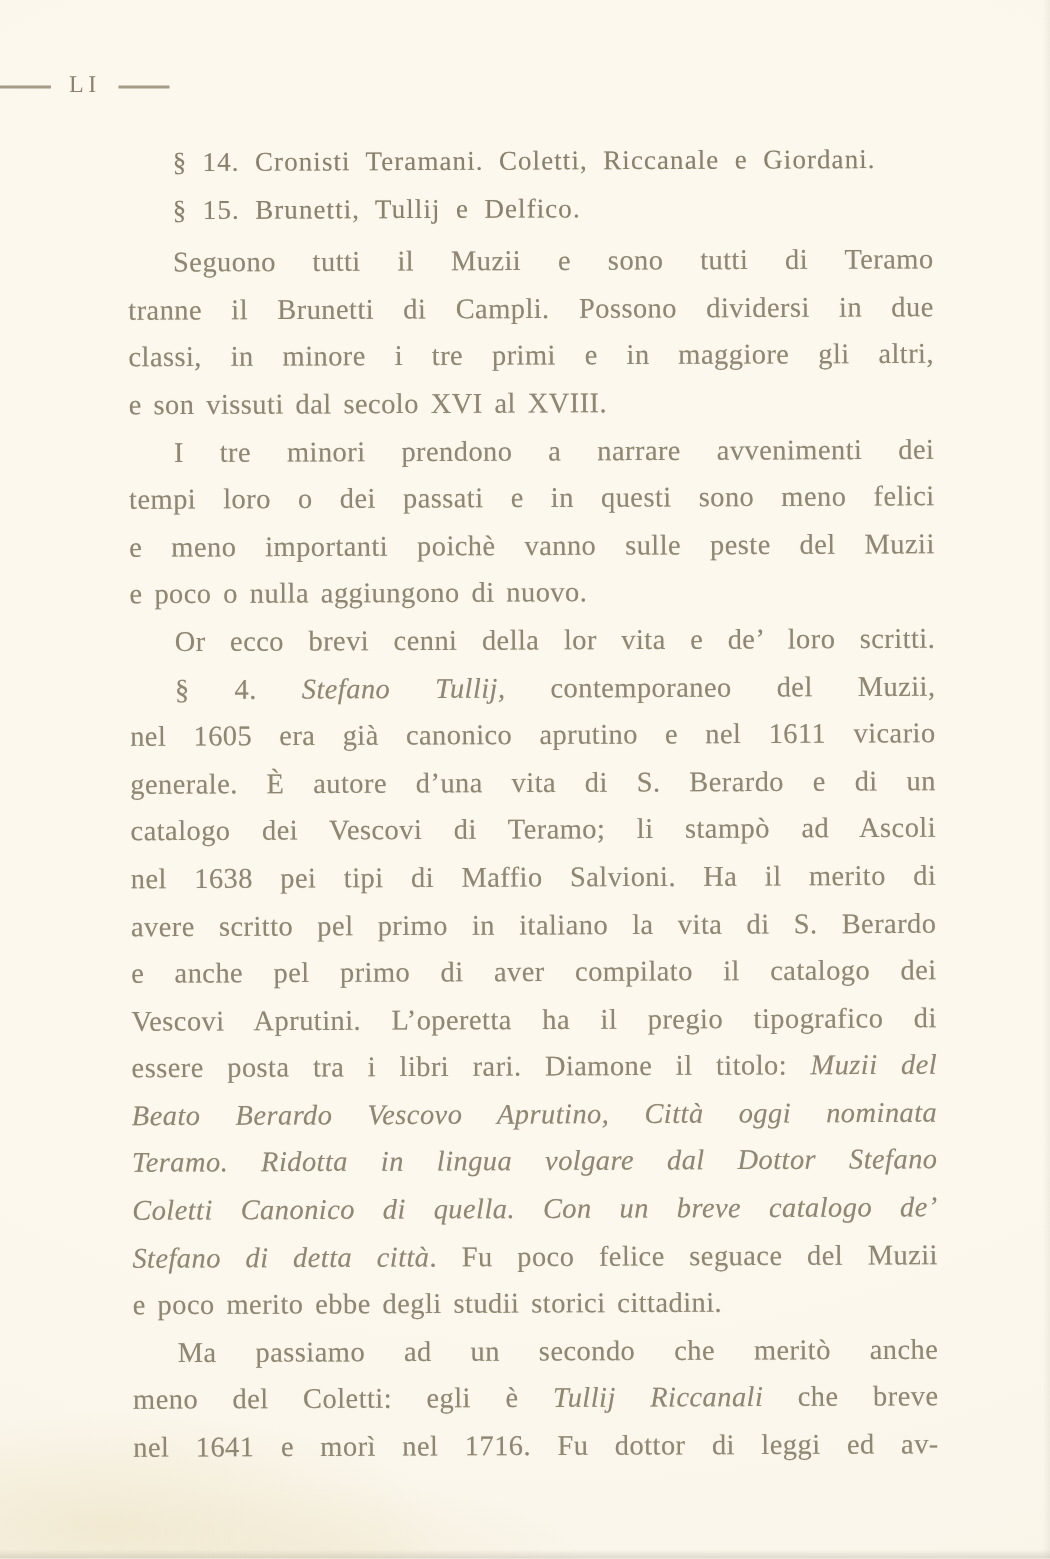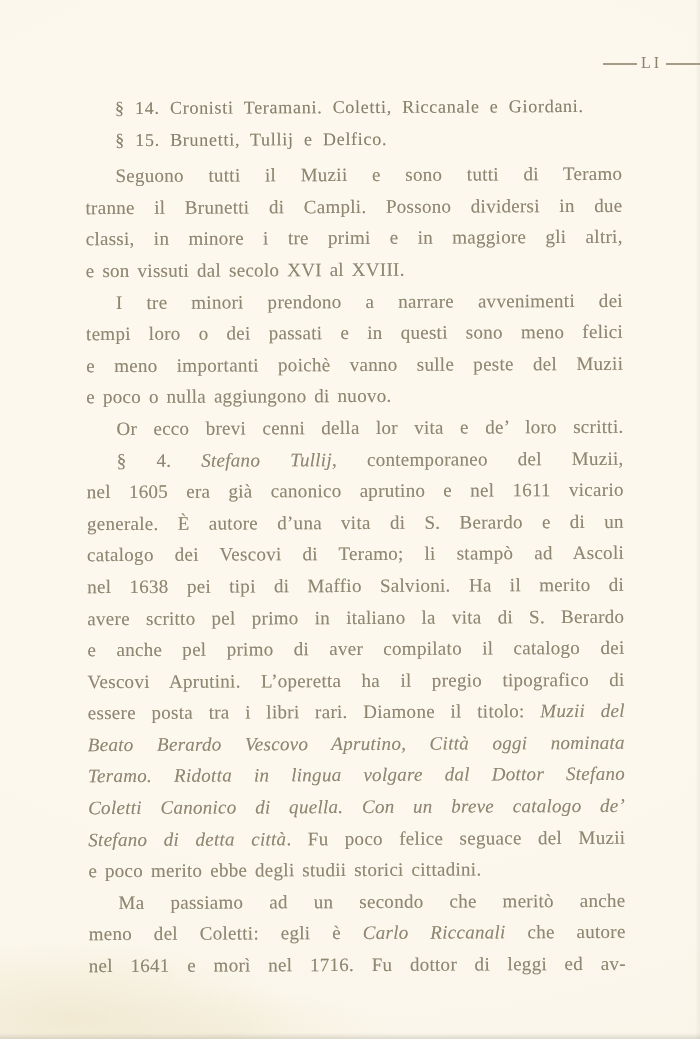--- a/index.html
+++ b/index.html
@@ -32,27 +32,27 @@
     content: "";
     position: absolute;
     top: 0; bottom: 0; right: 0;
     width: 5px;
     background: linear-gradient(to left, rgba(190,185,168,0.18), rgba(190,185,168,0));
     pointer-events: none;
   }
 
   .running-head {
     position: absolute;
-    top: 54px;
+    top: 48px;
     left: 0;
     width: 100%;
     display: flex;
-    justify-content: flex-end;
+    justify-content: flex-start;
     align-items: center;
-    gap: 4px;
+    gap: 12px;
     color: #8e8671;
   }
   .running-head .dash {
     display: inline-block;
     width: 34px;
     height: 0;
     border-top: 2px solid #9a927d;
     border-top: 2px solid rgba(148, 140, 118, 0.85);
     margin-top: 2px;
   }
@@ -129,16 +129,16 @@
       <div class="line justify"><span>avere scritto pel primo in italiano la vita di S. Berardo</span></div>
       <div class="line justify"><span>e anche pel primo di aver compilato il catalogo dei</span></div>
       <div class="line justify"><span>Vescovi Aprutini. L’operetta ha il pregio tipografico di</span></div>
       <div class="line justify"><span>essere posta tra i libri rari. Diamone il titolo: </span><em>Muzii del</em></div>
       <div class="line justify"><em>Beato Berardo Vescovo Aprutino, Città oggi nominata</em></div>
       <div class="line justify"><em>Teramo. Ridotta in lingua volgare dal Dottor Stefano</em></div>
       <div class="line justify"><em>Coletti Canonico di quella. Con un breve catalogo de’</em></div>
       <div class="line justify"><em>Stefano di detta città</em><span>. Fu poco felice seguace del Muzii</span></div>
       <div class="line"><span>e poco merito ebbe degli studii storici cittadini.</span></div>
       <div class="line justify indent"><span>Ma passiamo ad un secondo che meritò anche</span></div>
-      <div class="line justify"><span>meno del Coletti: egli è </span><em>Carlo Riccanali</em><span> che autore</span></div>
+      <div class="line justify"><span>meno del Coletti: egli è </span><em>Tullij Riccanali</em><span> che breve</span></div>
       <div class="line justify"><span>nel 1641 e morì nel 1716. Fu dottor di leggi ed av-</span></div>
     </div>
 </div>
 
 </body></html>

